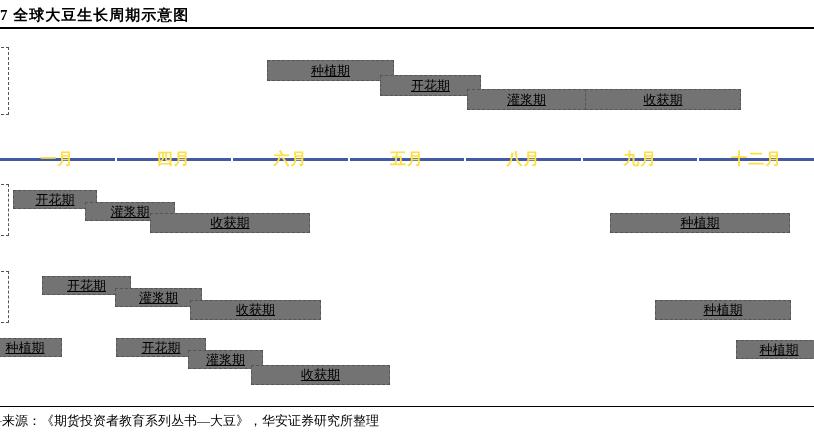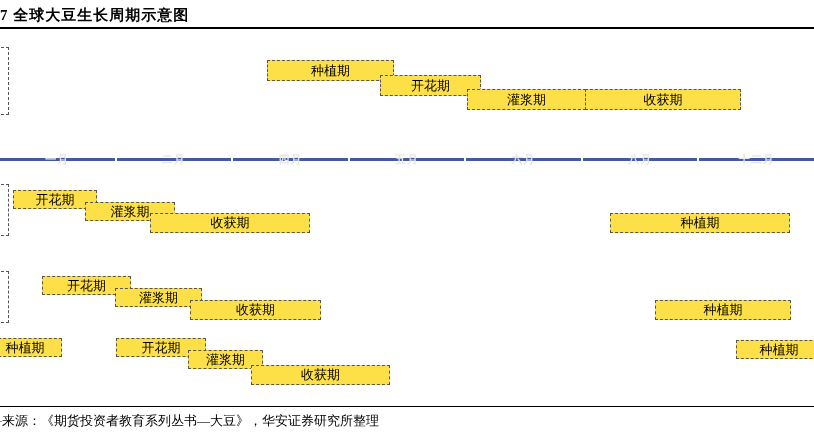--- a/index.html
+++ b/index.html
@@ -12,28 +12,28 @@
     white-space:nowrap; letter-spacing:1px;
   }
   .hline { position:absolute; left:0; width:814px; background:#000; }
   .rule-top { top:27px; height:2px; }
   .rule-bottom { top:406px; height:1px; }
   .month-bar {
     position:absolute; top:138px; left:0; width:814px; height:23px;
     display:flex; gap:2px;
   }
   .month-cell {
-    flex:1; background:#4459A6; color:#e5e5e5; font-size:11px;
+    flex:1; background:#4459A6; color:#fde047; font-size:16px;
     display:flex; align-items:center; justify-content:center;
     letter-spacing:1px; font-weight:bold;margin-top:20px;
   }
   .pbox {
-    position:absolute; border:1.5px dashed #555; background:#fde047;
+    position:absolute; border:1.5px dashed #555; background:#737373;
     font-size:13px; display:flex; align-items:center; justify-content:center;
-    white-space:nowrap; box-sizing:border-box;
+    white-space:nowrap; box-sizing:border-box;text-decoration:underline;
   }
   .stub {
     position:absolute; border:1.5px dashed #555; background:#fff;
     box-sizing:border-box;
   }
   .source {
     position:absolute; top:412px; left:-24px; font-size:13px; white-space:nowrap;
   }
 </style>
 </head>
@@ -46,25 +46,25 @@
 
   <div class="stub" style="left:-9px; top:47px; width:18px; height:68px;"></div>
 
   <div class="pbox" style="left:267px; top:60px; width:127px; height:21px;">种植期</div>
   <div class="pbox" style="left:380px; top:75px; width:101px; height:21px;">开花期</div>
   <div class="pbox" style="left:467px; top:89px; width:119px; height:21px;">灌浆期</div>
   <div class="pbox" style="left:585px; top:89px; width:156px; height:21px;">收获期</div>
 
   <div class="month-bar">
     <div class="month-cell">一月</div>
-    <div class="month-cell">二月</div>
     <div class="month-cell">四月</div>
+    <div class="month-cell">六月</div>
     <div class="month-cell">五月</div>
-    <div class="month-cell">六月</div>
     <div class="month-cell">八月</div>
+    <div class="month-cell">九月</div>
     <div class="month-cell">十二月</div>
   </div>
 
   <div class="stub" style="left:-9px; top:184px; width:18px; height:52px;"></div>
   <div class="pbox" style="left:13px; top:190px; width:84px; height:19px;">开花期</div>
   <div class="pbox" style="left:85px; top:202px; width:90px; height:19px;">灌浆期</div>
   <div class="pbox" style="left:150px; top:213px; width:160px; height:20px;">收获期</div>
   <div class="pbox" style="left:610px; top:213px; width:180px; height:20px;">种植期</div>
 
   <div class="stub" style="left:-9px; top:271px; width:18px; height:52px;"></div>

